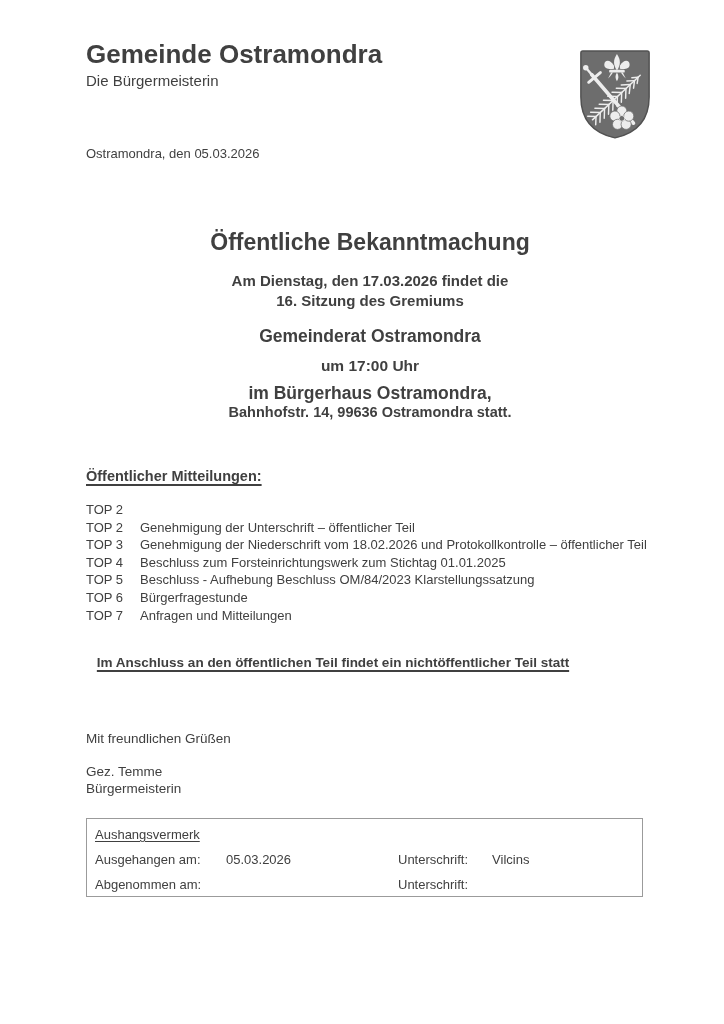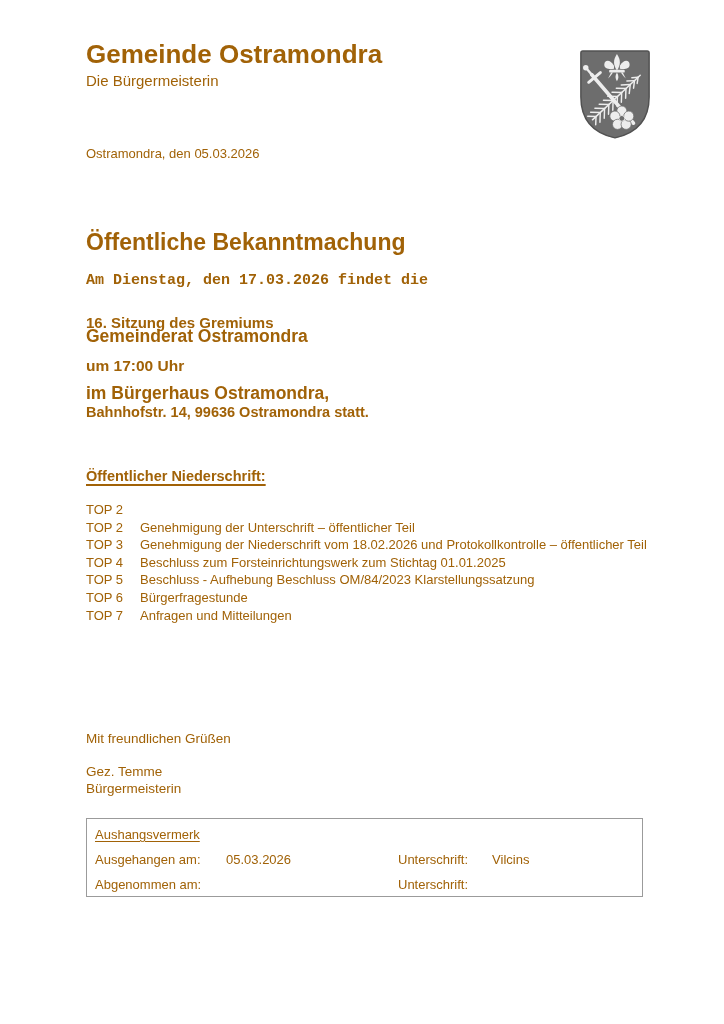--- a/index.html
+++ b/index.html
@@ -1,29 +1,29 @@
 <!DOCTYPE html>
 <html><head>
 <meta charset="utf-8">
 <style>
   html,body{margin:0;padding:0;background:#ffffff;}
   .page{
     position:relative;width:724px;height:1024px;background:#ffffff;
-    font-family:"Liberation Sans",sans-serif;color:#a16207;overflow:hidden;
+    font-family:"Liberation Sans",sans-serif;color:#404040;overflow:hidden;
   }
   .abs{position:absolute;}
   .muni-title{left:86px;top:40px;font-size:26px;font-weight:700;line-height:1.15;letter-spacing:0px;}
   .muni-sub{left:86px;top:73px;font-size:15px;line-height:1.1;}
   .crest{left:576px;top:48px;width:78px;height:92px;}
   .dateline{left:86px;top:146px;font-size:13px;line-height:1.2;}
 
-  .center-col{left:86px;width:568px;line-height:1.15;}
+  .center-col{left:86px;width:568px;text-align:center;line-height:1.15;}
   .doc-title{top:229px;font-size:23px;font-weight:700;}
-  .ann-1{top:272px;font-size:15px;font-weight:700;font-family:Liberation Mono, monospace;}
-  .ann-2{top:314px;font-size:15px;font-weight:700;}
+  .ann-1{top:272px;font-size:15px;font-weight:700;}
+  .ann-2{top:292px;font-size:15px;font-weight:700;}
   .ann-3{top:326px;font-size:17.5px;font-weight:700;}
   .ann-4{top:357px;font-size:15.5px;font-weight:700;}
   .ann-5{top:383px;font-size:17.5px;font-weight:700;}
   .ann-6{top:404px;font-size:14.5px;font-weight:700;}
 
   .agenda-head{
     left:86px;top:468px;font-size:14.5px;font-weight:700;
     text-decoration:underline;text-decoration-thickness:1.5px;text-underline-offset:3px;
   }
   .agenda-list{left:86px;top:501px;width:620px;font-size:13px;}
@@ -124,21 +124,21 @@
   <div class="abs dateline">Ostramondra, den 05.03.2026</div>
 
   <div class="abs center-col doc-title">Öffentliche Bekanntmachung</div>
   <div class="abs center-col ann-1">Am Dienstag, den 17.03.2026 findet die</div>
   <div class="abs center-col ann-2">16. Sitzung des Gremiums</div>
   <div class="abs center-col ann-3">Gemeinderat Ostramondra</div>
   <div class="abs center-col ann-4">um 17:00 Uhr</div>
   <div class="abs center-col ann-5">im Bürgerhaus Ostramondra,</div>
   <div class="abs center-col ann-6">Bahnhofstr. 14, 99636 Ostramondra statt.</div>
 
-  <div class="abs agenda-head">Öffentlicher Niederschrift:</div>
+  <div class="abs agenda-head">Öffentlicher Mitteilungen:</div>
 
   <div class="abs agenda-list">
     <div class="agenda-row">
       <span class="top-label">TOP 2</span>
     </div>
     <div class="agenda-row">
       <span class="top-label">TOP 2</span>
       <span class="top-text">Genehmigung der Unterschrift – öffentlicher Teil</span>
     </div>
     <div class="agenda-row">
@@ -156,20 +156,21 @@
     <div class="agenda-row">
       <span class="top-label">TOP 6</span>
       <span class="top-text">Bürgerfragestunde</span>
     </div>
     <div class="agenda-row">
       <span class="top-label">TOP 7</span>
       <span class="top-text">Anfragen und Mitteilungen</span>
     </div>
   </div>
 
+  <div class="abs closing-note">Im Anschluss an den öffentlichen Teil findet ein nichtöffentlicher Teil statt</div>
 
   <div class="abs greeting">Mit freundlichen Grüßen</div>
   <div class="abs signed">Gez. Temme</div>
   <div class="abs signer-role">Bürgermeisterin</div>
 
   <div class="abs posting-box">
     <span class="posting-head">Aushangsvermerk</span>
     <div class="posting-row">
       <span>Ausgehangen am:</span>
       <span>05.03.2026</span>

